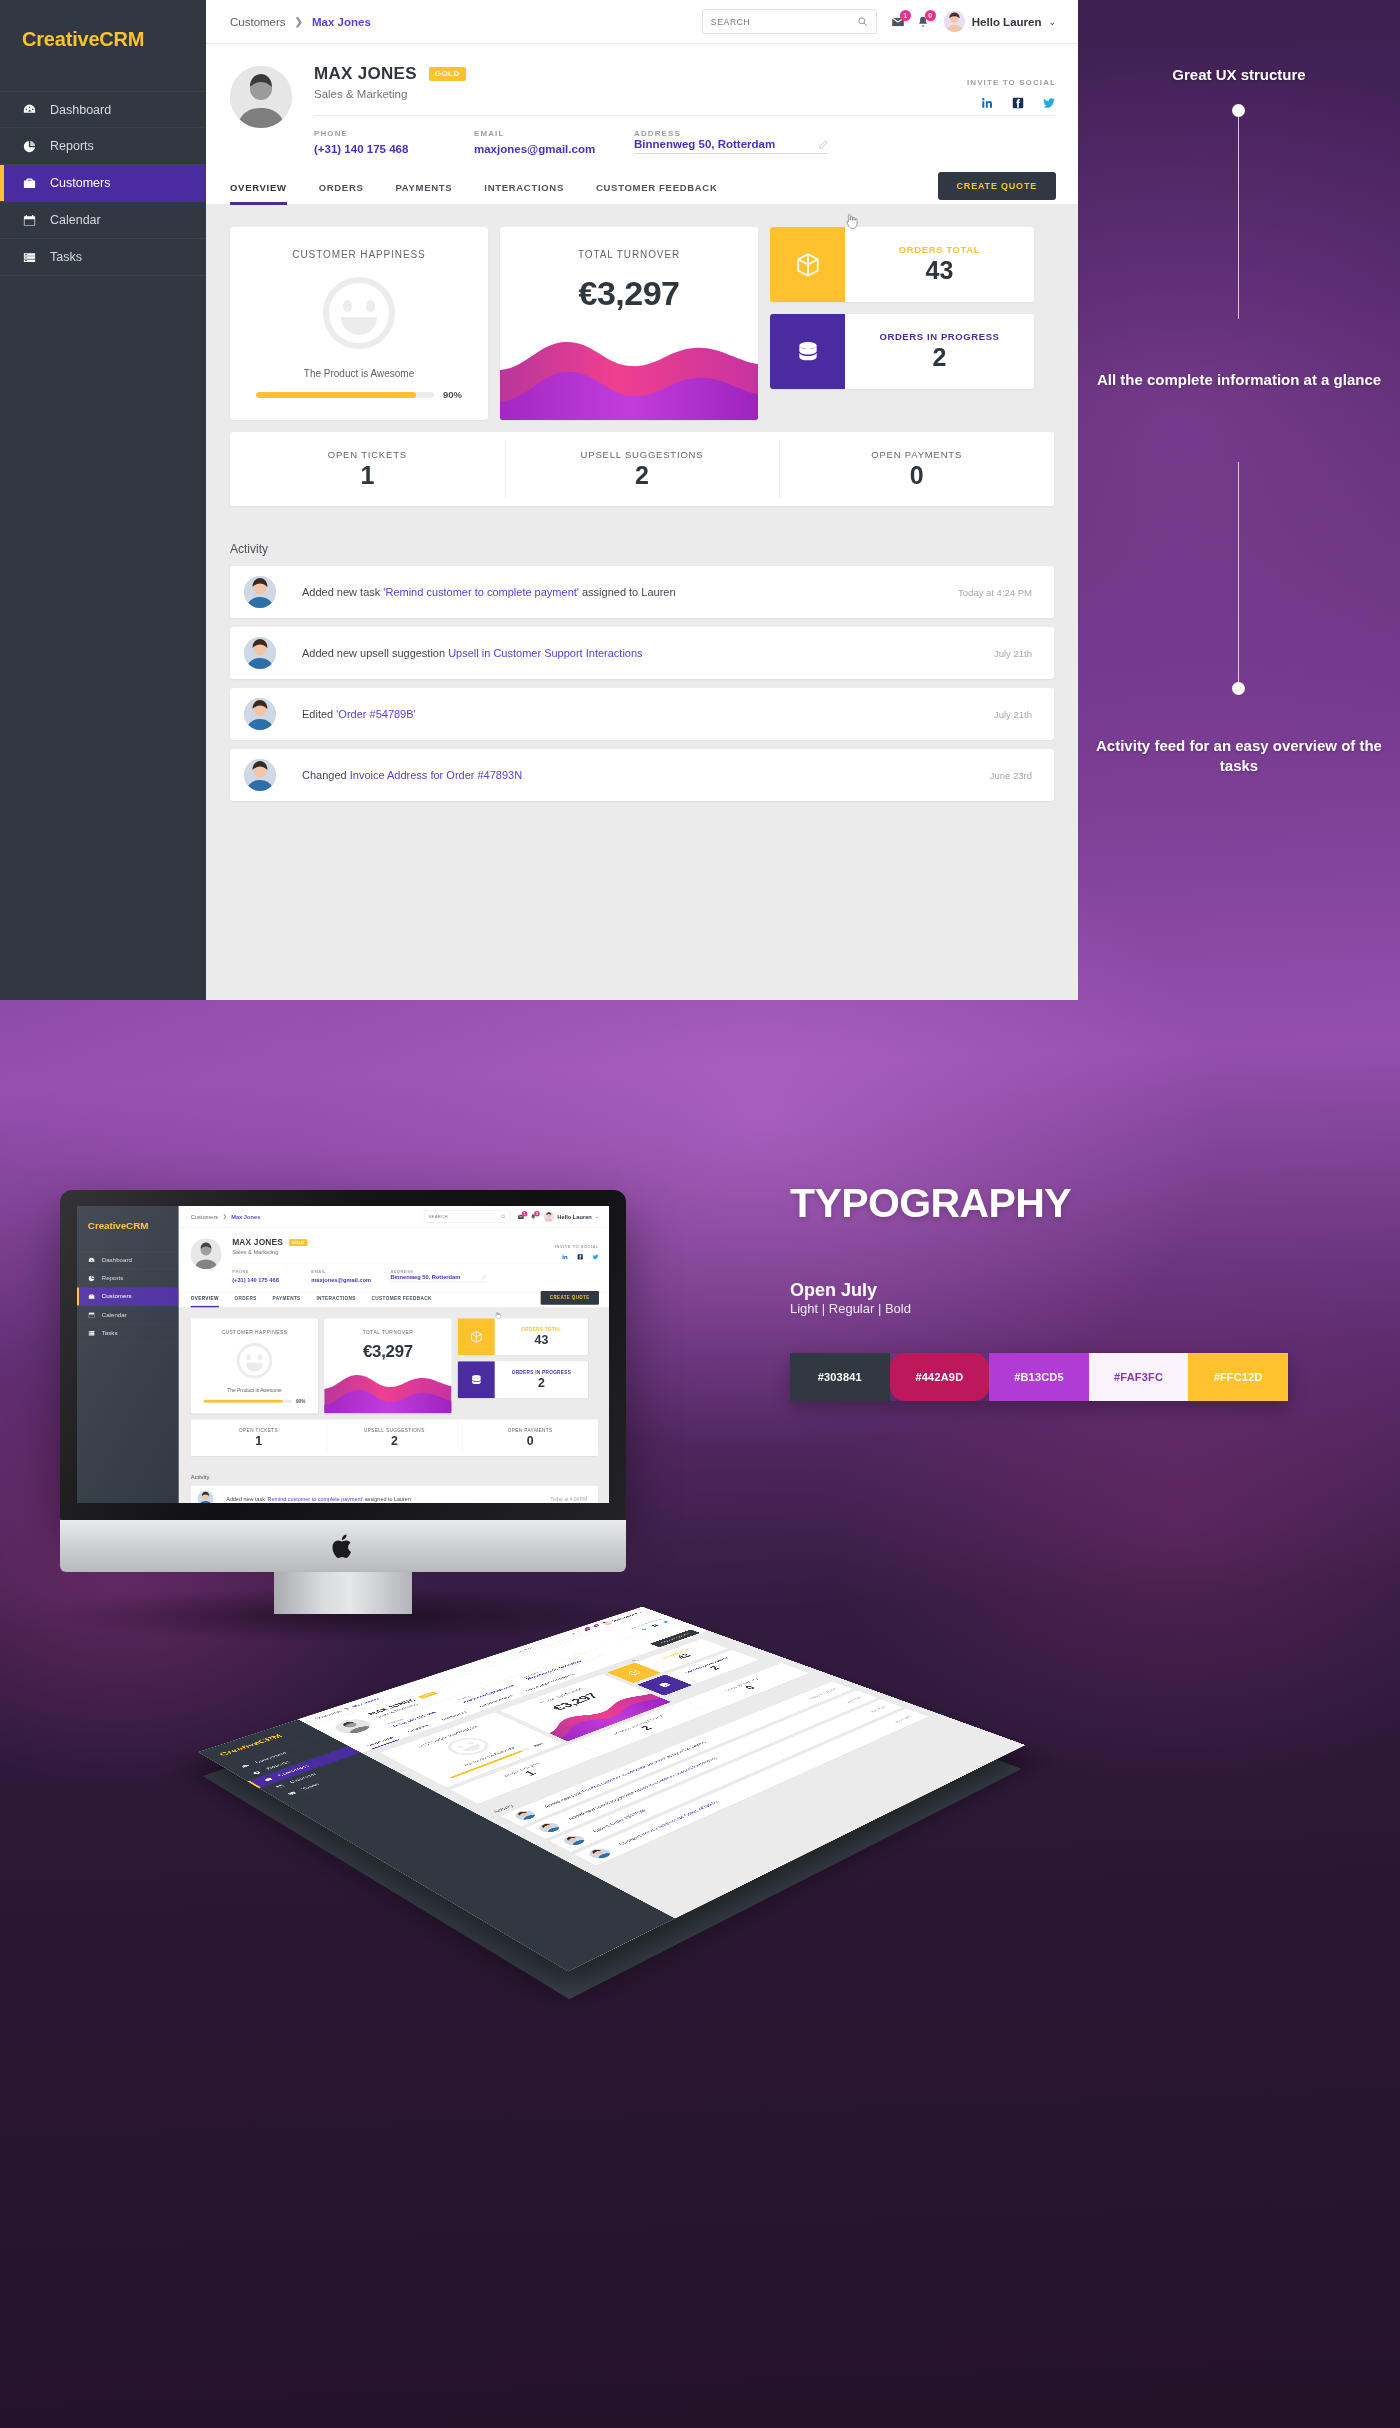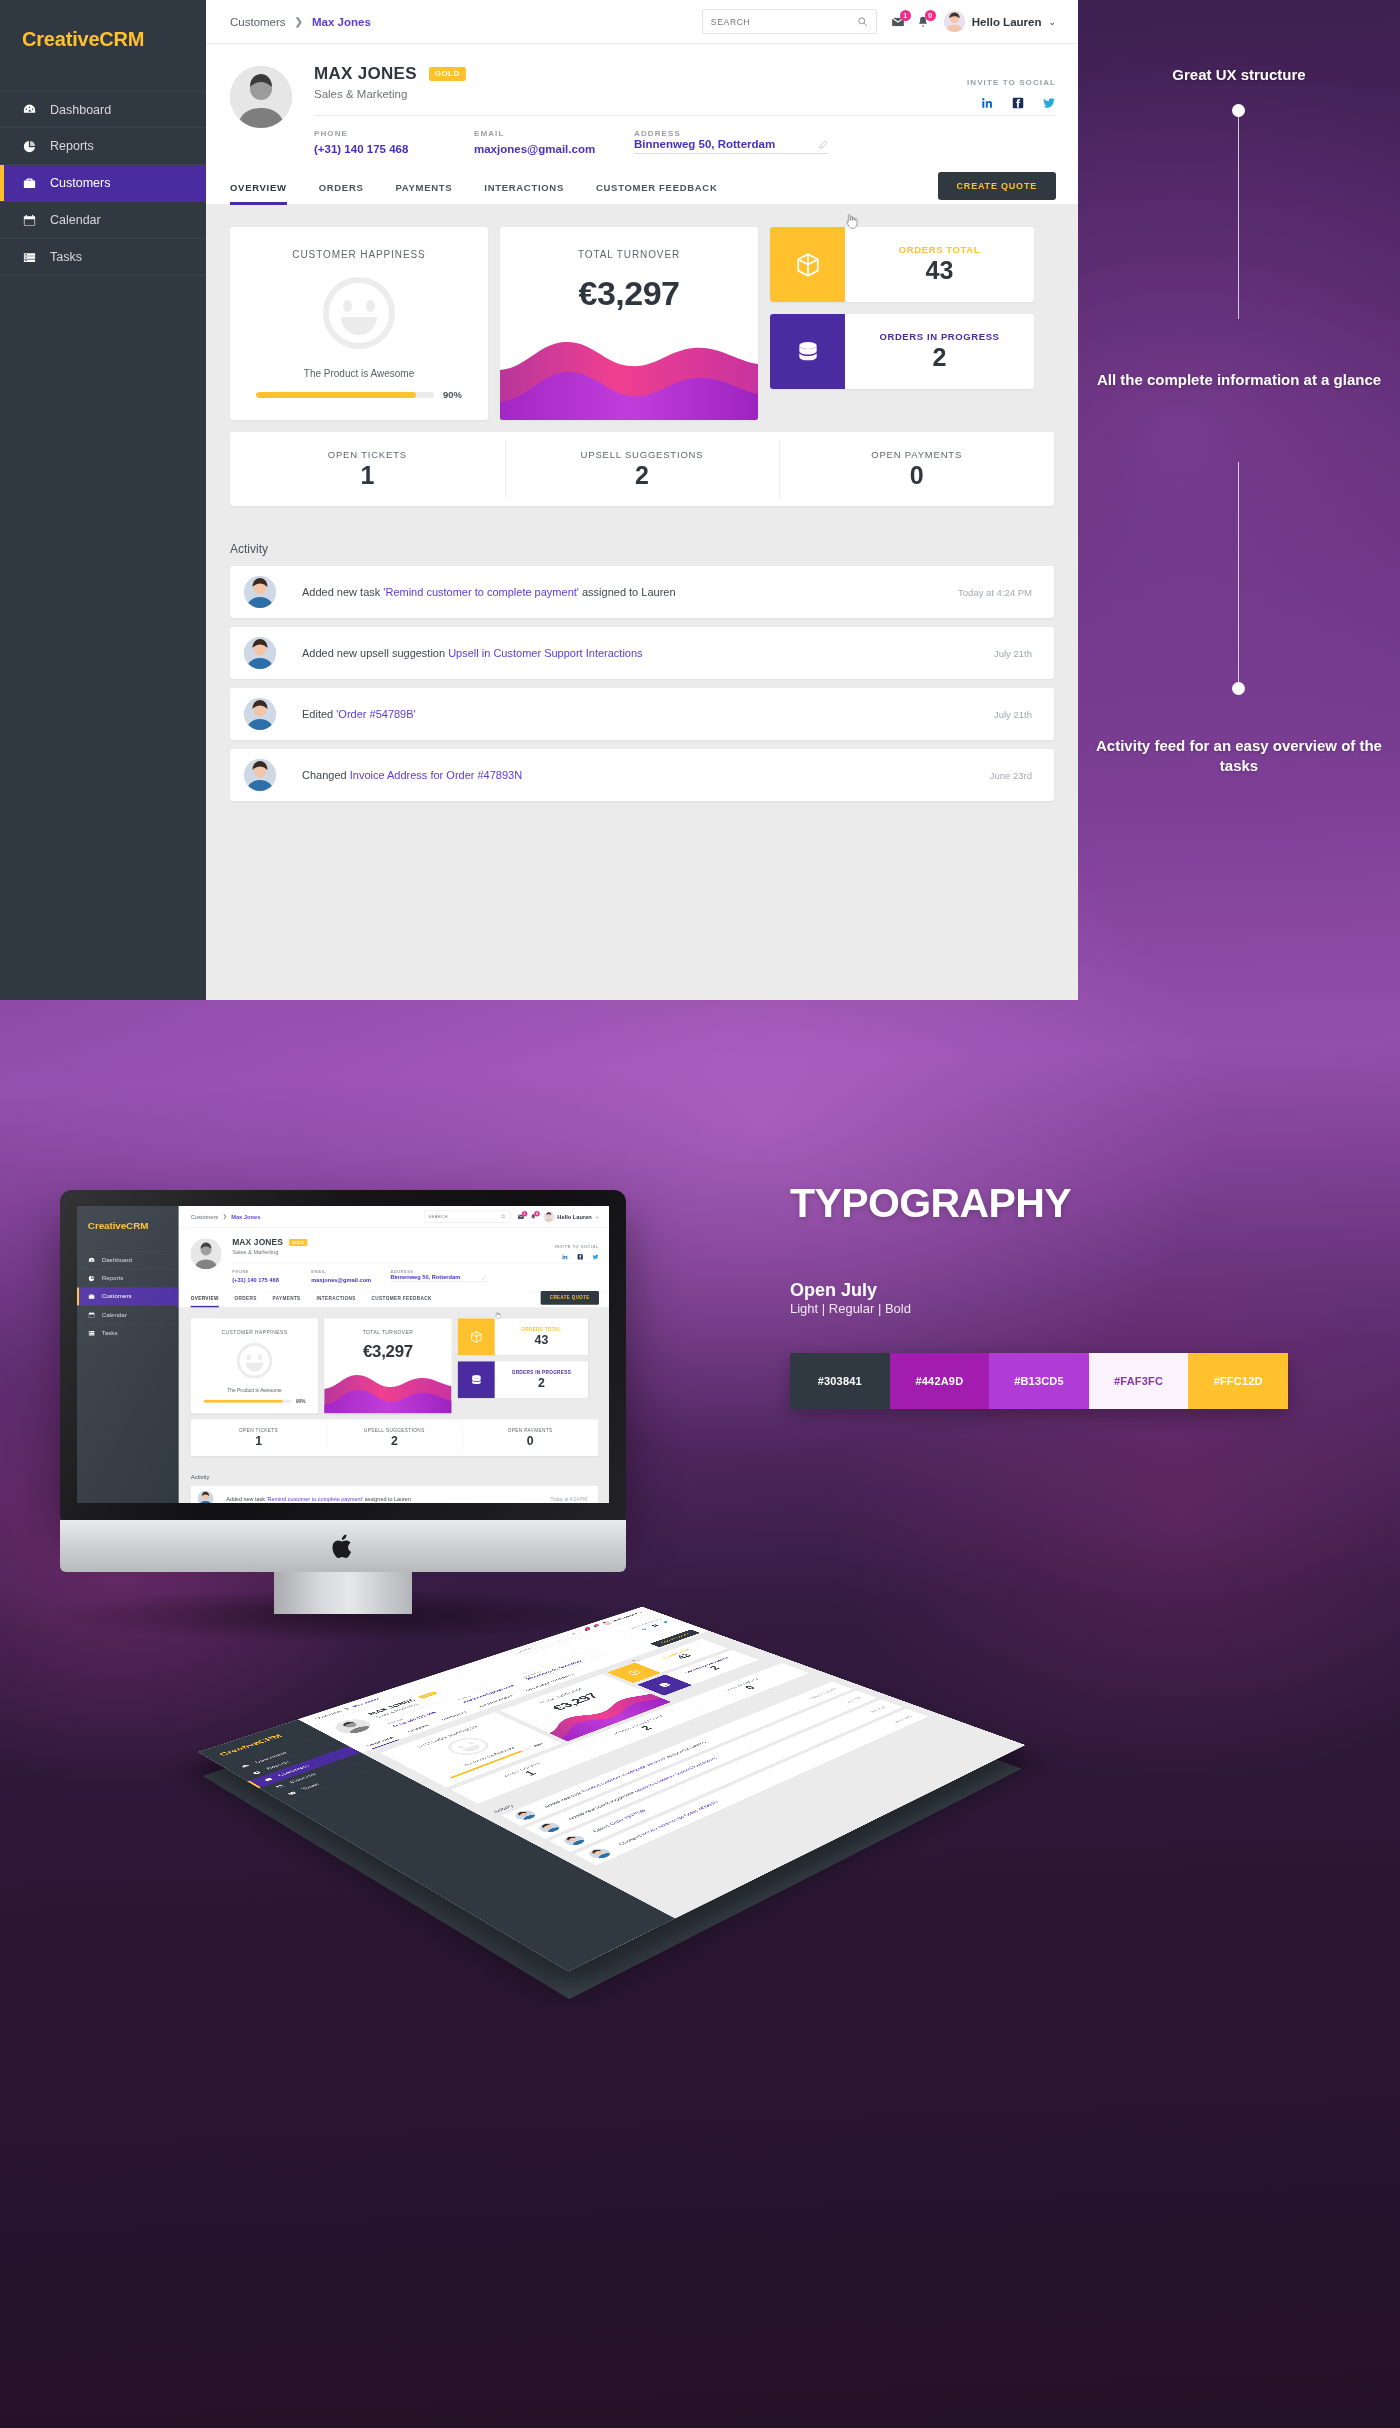--- a/index.html
+++ b/index.html
@@ -162,21 +162,21 @@
 
   
   .mini-wrap { position:absolute; left:0; top:0; width:1078px; height:1000px; transform:scale(.4943); transform-origin:0 0; }
 
   
   #typo { position:absolute; left:790px; top:1180px; width:560px; z-index:3; color:#fff; }
   .t-h1 { font-size:41px; font-weight:bold; letter-spacing:-.6px; text-shadow:0 2px 6px rgba(0,0,0,.2); }
   .t-font { font-size:18px; font-weight:bold; margin-top:53px; }
   .t-weights { font-size:13px; margin-top:0; color:#f0e8f4; }
   .c-h1 { font-size:41px; font-weight:bold; letter-spacing:-.6px; margin-top:106px; text-shadow:0 2px 6px rgba(0,0,0,.2); }
-  .swatches { display:flex; margin-top:37px; width:498px; height:56px; box-shadow:0 6px 18px rgba(0,0,0,.28);text-align:center; }
+  .swatches { display:flex; margin-top:37px; width:498px; height:48px; box-shadow:0 6px 18px rgba(0,0,0,.28);text-align:center; }
   .sw { flex:1; display:flex; align-items:center; justify-content:center; font-size:11px; font-weight:bold; letter-spacing:.2px; }
 
   
   #persp { position:absolute; left:0px; top:1680px; width:1400px; height:748px; z-index:3; }
   .persp-stage { position:absolute; left:120px; top:20px; width:1100px; height:720px; perspective:1500px; }
   .persp-plate {
     position:absolute; left:78px; top:52px; width:1078px; height:1000px;
     transform: rotateX(54deg) rotateZ(-44deg) translateZ(0) scale(.565);
     transform-origin:0 0;
     transform-style:preserve-3d;
@@ -819,21 +819,21 @@
   </div>
   <div class="imac-neck"></div>
 </div>
 
 <div id="typo">
   <div class="t-h1">TYPOGRAPHY</div>
   <div class="t-font">Open July</div>
   <div class="t-weights">Light | Regular | Bold</div>
   <div class="swatches">
     <div class="sw" id="sw0" style="background: rgb(48, 56, 65); color: rgb(255, 255, 255);">#303841</div>
-    <div class="sw" id="sw1" style="background: #a21caf; color: rgb(255, 255, 255);">#442A9D</div>
+    <div class="sw" id="sw1" style="background: #be185d; color: rgb(255, 255, 255); border-radius: 15px;">#442A9D</div>
     <div class="sw" id="sw2" style="background: rgb(177, 60, 213); color: rgb(255, 255, 255);">#B13CD5</div>
     <div class="sw" id="sw3" style="background: rgb(250, 243, 252); color: rgb(138, 53, 176);">#FAF3FC</div>
     <div class="sw" id="sw4" style="background: rgb(255, 193, 45); color: rgb(255, 255, 255);">#FFC12D</div>
   </div>
 </div>
 
 <div id="persp">
   <div class="persp-stage">
     <div class="persp-plate">
       <div class="persp-edge"></div>

